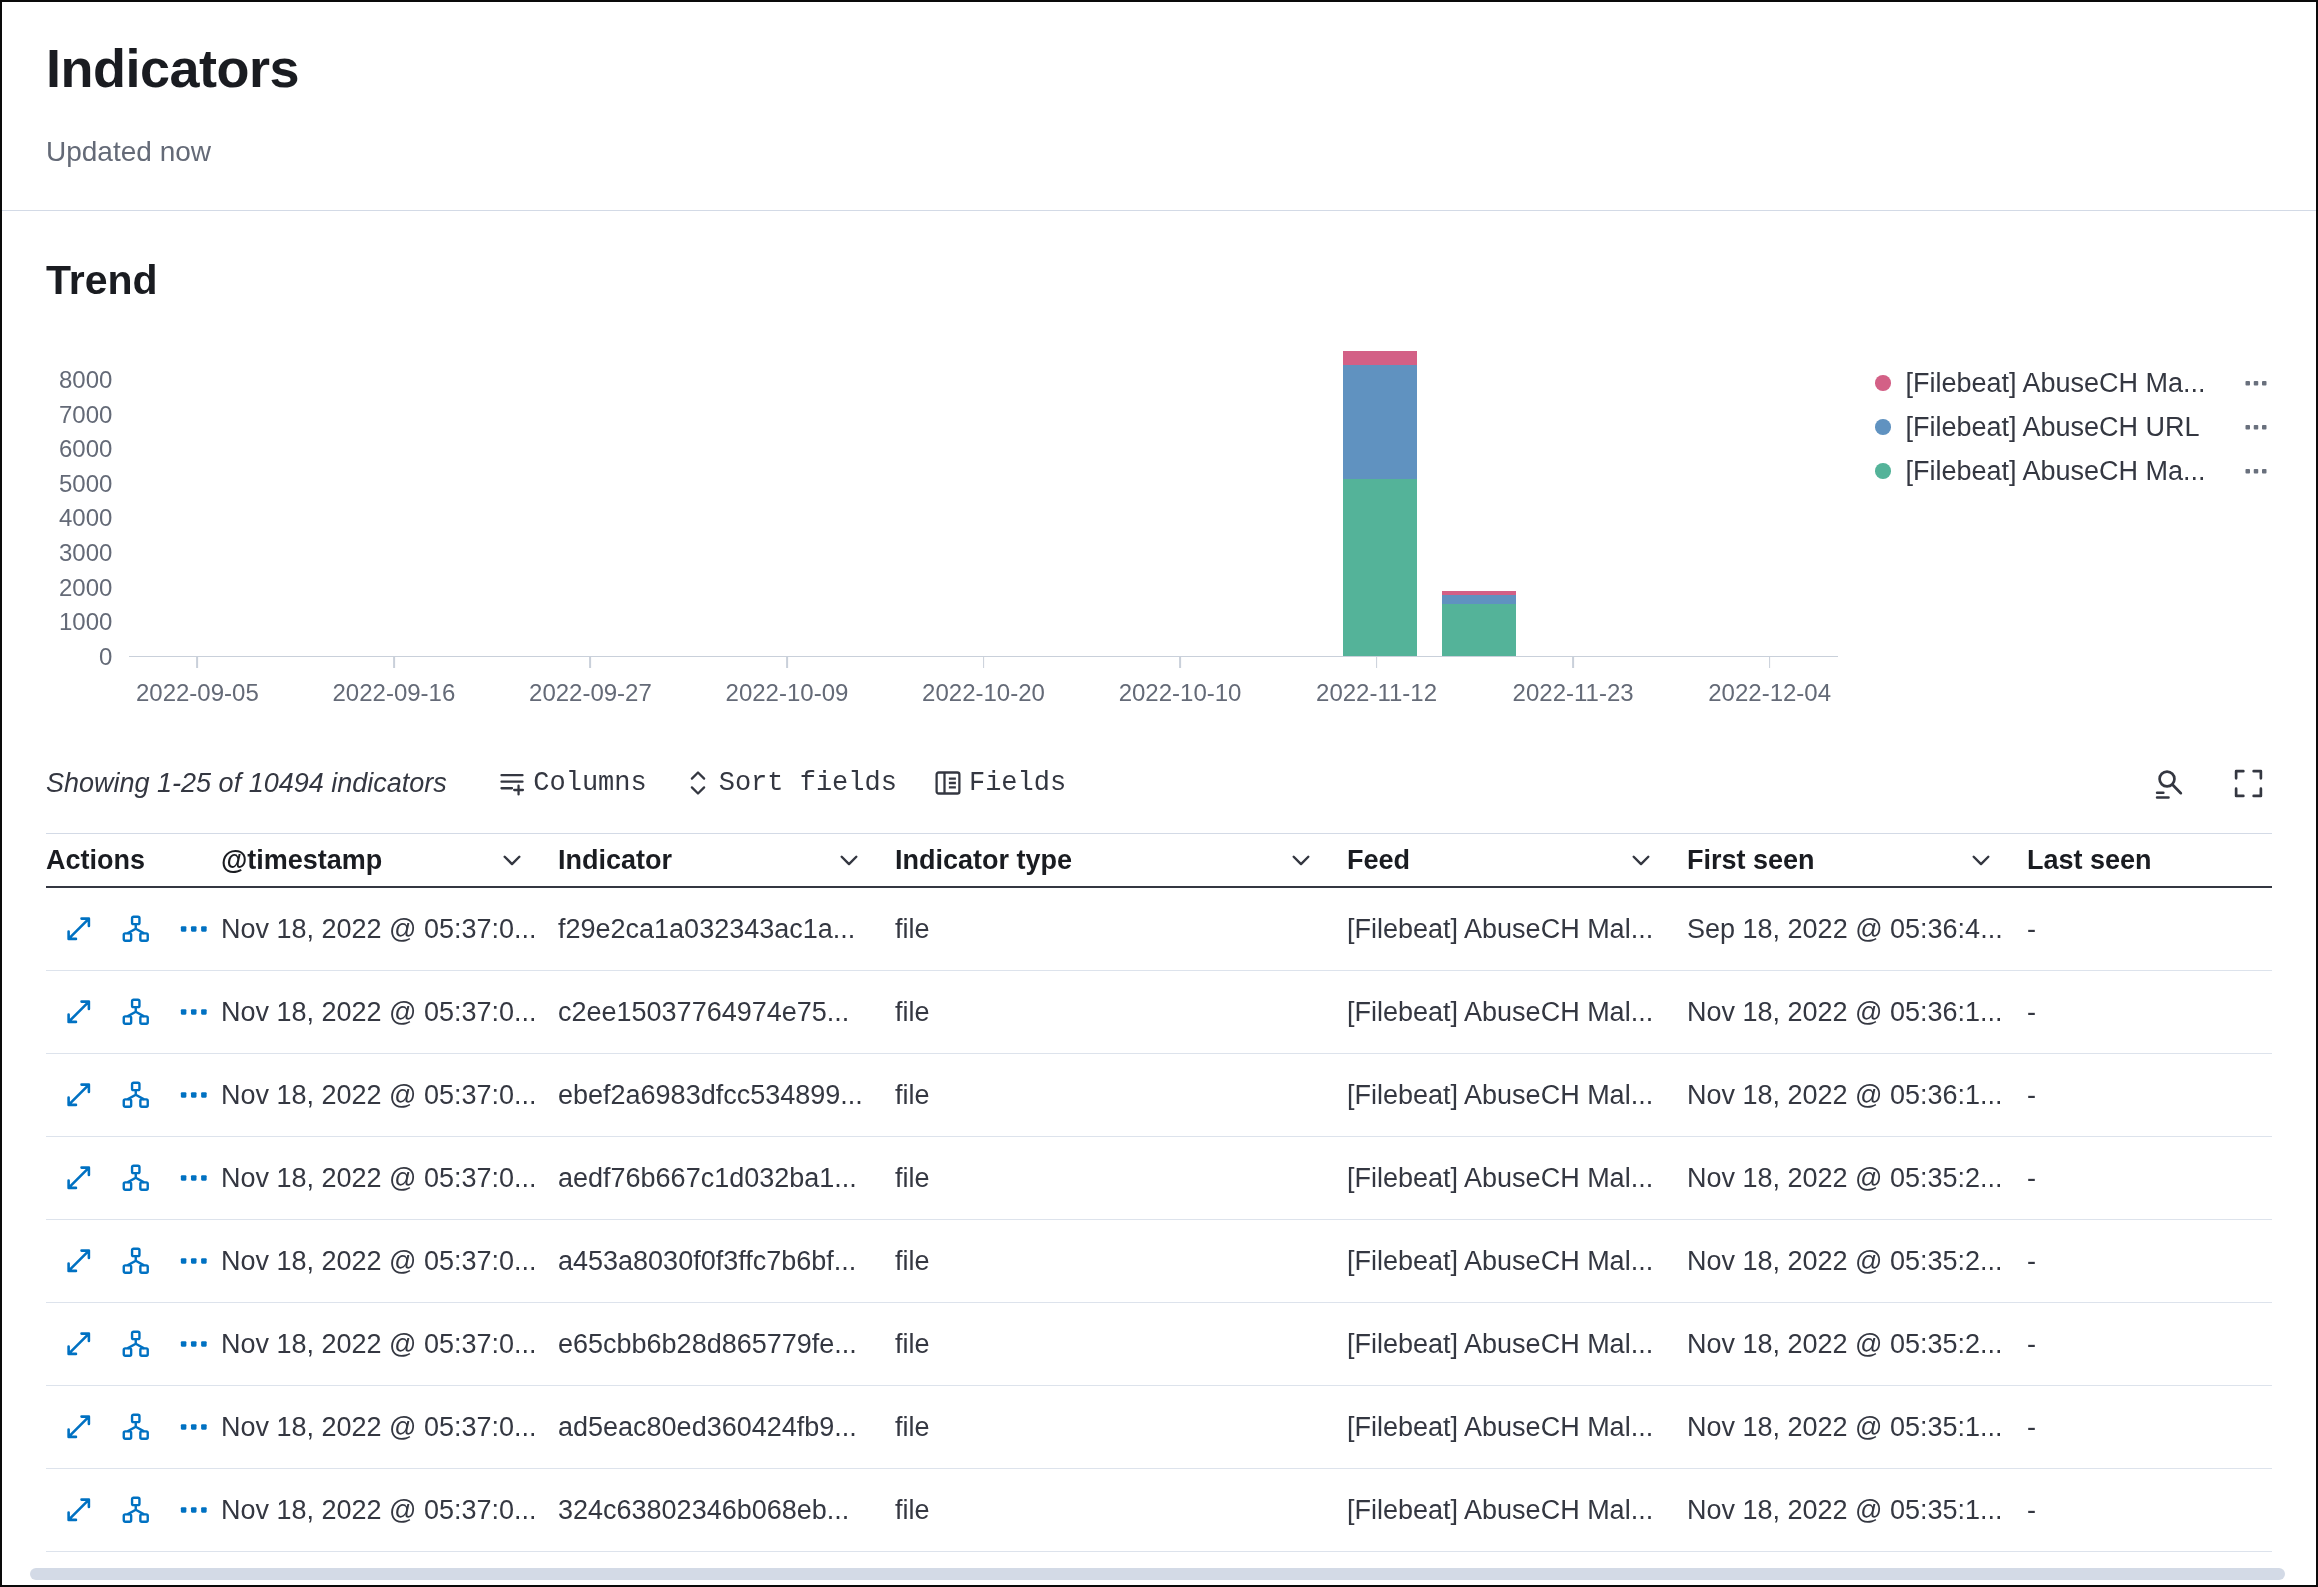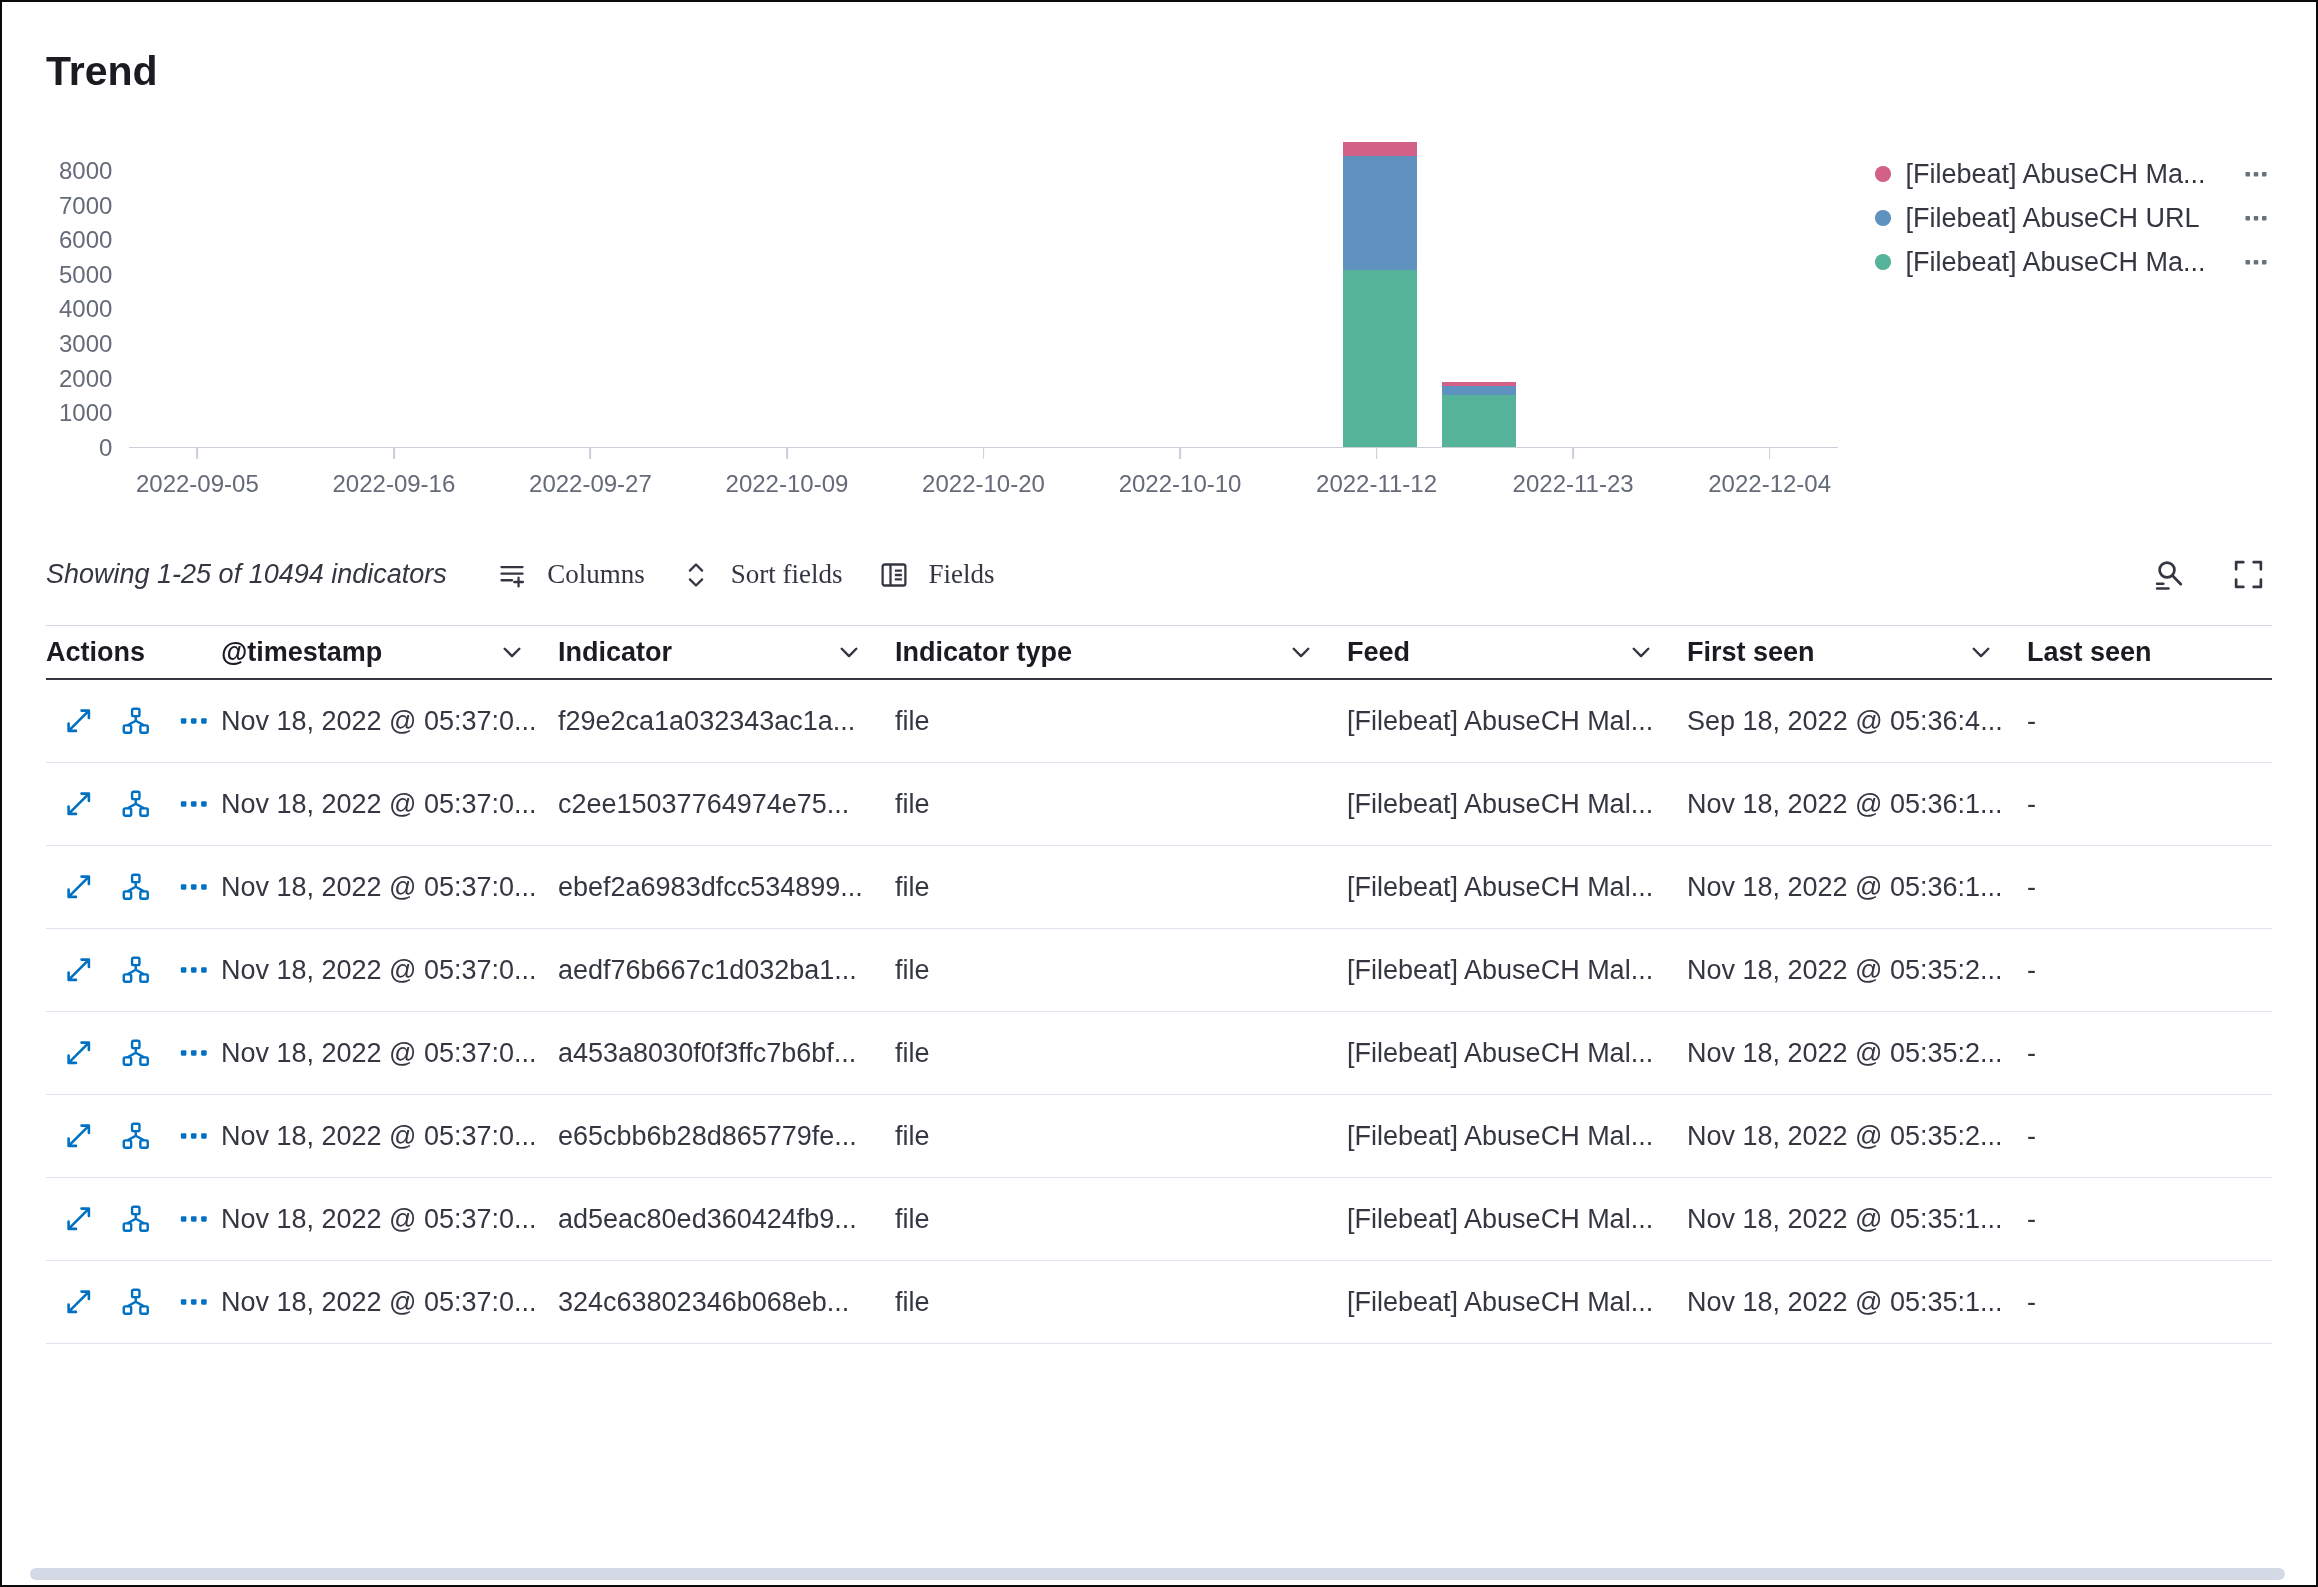--- a/index.html
+++ b/index.html
@@ -43,21 +43,21 @@
 
   .legend { width: 434px; flex: none; list-style: none; padding: 9.2px 0 0 37px; }
   .legend li { display: flex; align-items: center; height: 44px; cursor: pointer; }
   .legend .dot { width: 15.7px; height: 15.7px; border-radius: 50%; margin-right: 14.8px; flex: none; }
   .legend-label { font-size: 27px; color: #343741; flex: 1; white-space: nowrap; overflow: hidden; }
   .legend-actions { background: none; border: none; cursor: pointer; color: #69707d; margin-left: 11px; padding: 3.7px; line-height: 0; }
 
   
   .grid-toolbar { display: flex; align-items: center; margin: 39px 44px 0; }
   .summary { font-size: 27px; color: #343741; margin-right: 33px; font-style: italic; }
-  .tb-btn { display: flex; align-items: center; gap: 21px; background: none; border: none; font-family: Liberation Serif, serif; font-size: 27px; color: #343741; padding: 11px 18.5px; border-radius: 7.4px; cursor: pointer; }
+  .tb-btn { display: flex; align-items: center; gap: 7px; background: none; border: none; font-family: Liberation Mono, monospace; font-size: 27px; color: #343741; padding: 11px 18.5px; border-radius: 7.4px; cursor: pointer; }
   .tb-btn svg { flex: none; }
   .toolbar-right { margin-left: auto; display: flex; gap: 31px; }
   .icon-only-btn { background: none; border: none; width: 48px; height: 48px; display: flex; align-items: center; justify-content: center; cursor: pointer; color: #343741; border-radius: 7.4px; }
 
   
   .table { margin-top: 24px; padding: 0 44px; }
   .row { display: grid; grid-template-columns: 175px 337px 337px 452px 340px 340px 1fr; align-items: center; }
   .thead { border-top: 1.8px solid #d3dae6; border-bottom: 2.8px solid #343741; height: 55px; }
   .th { display: flex; align-items: center; font-size: 27px; font-weight: 700; color: #1a1c21; padding-right: 33px; cursor: pointer; overflow: hidden; white-space: nowrap; }
   .th .chev { margin-left: auto; color: #343741; flex: none; }
@@ -67,20 +67,24 @@
   .icon-btn { background: none; border: none; cursor: pointer; color: #0071c2; padding: 1.8px; line-height: 0; }
 
   
   .hscrollbar { position: absolute; bottom: 5.5px; left: 28px; right: 31px; height: 12px; background: #d3dae6; border-radius: 6.5px; }
 </style>
 </head>
 <body>
 
 <div class="app">
 
+  <header class="page-header">
+    <h1 class="page-title">Indicators</h1>
+    <div class="updated">Updated now</div>
+  </header>
 
   <section class="trend">
     <div class="trend-top">
       <h2 class="trend-heading">Trend</h2>
     </div>
 
     <div class="chart-row">
       <div class="chart">
         <div class="chart-main">
           <div class="y-axis">

